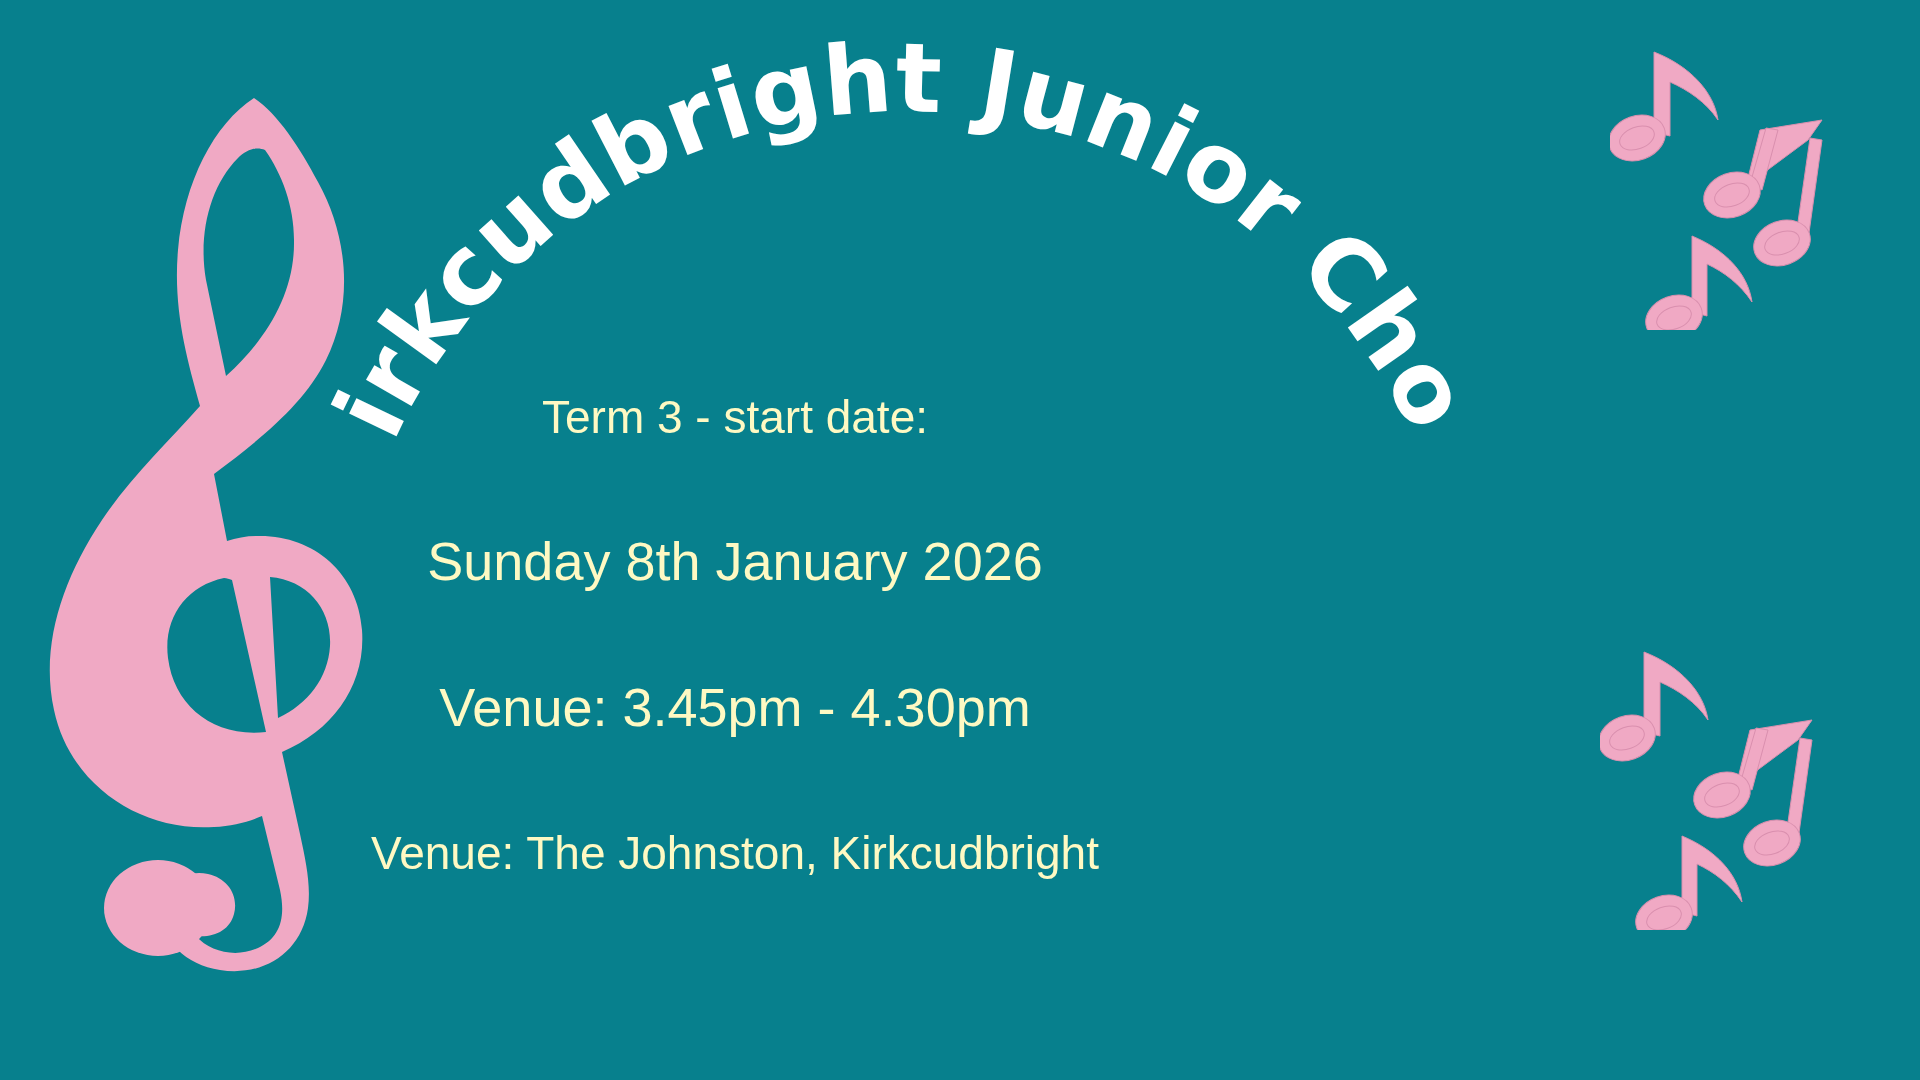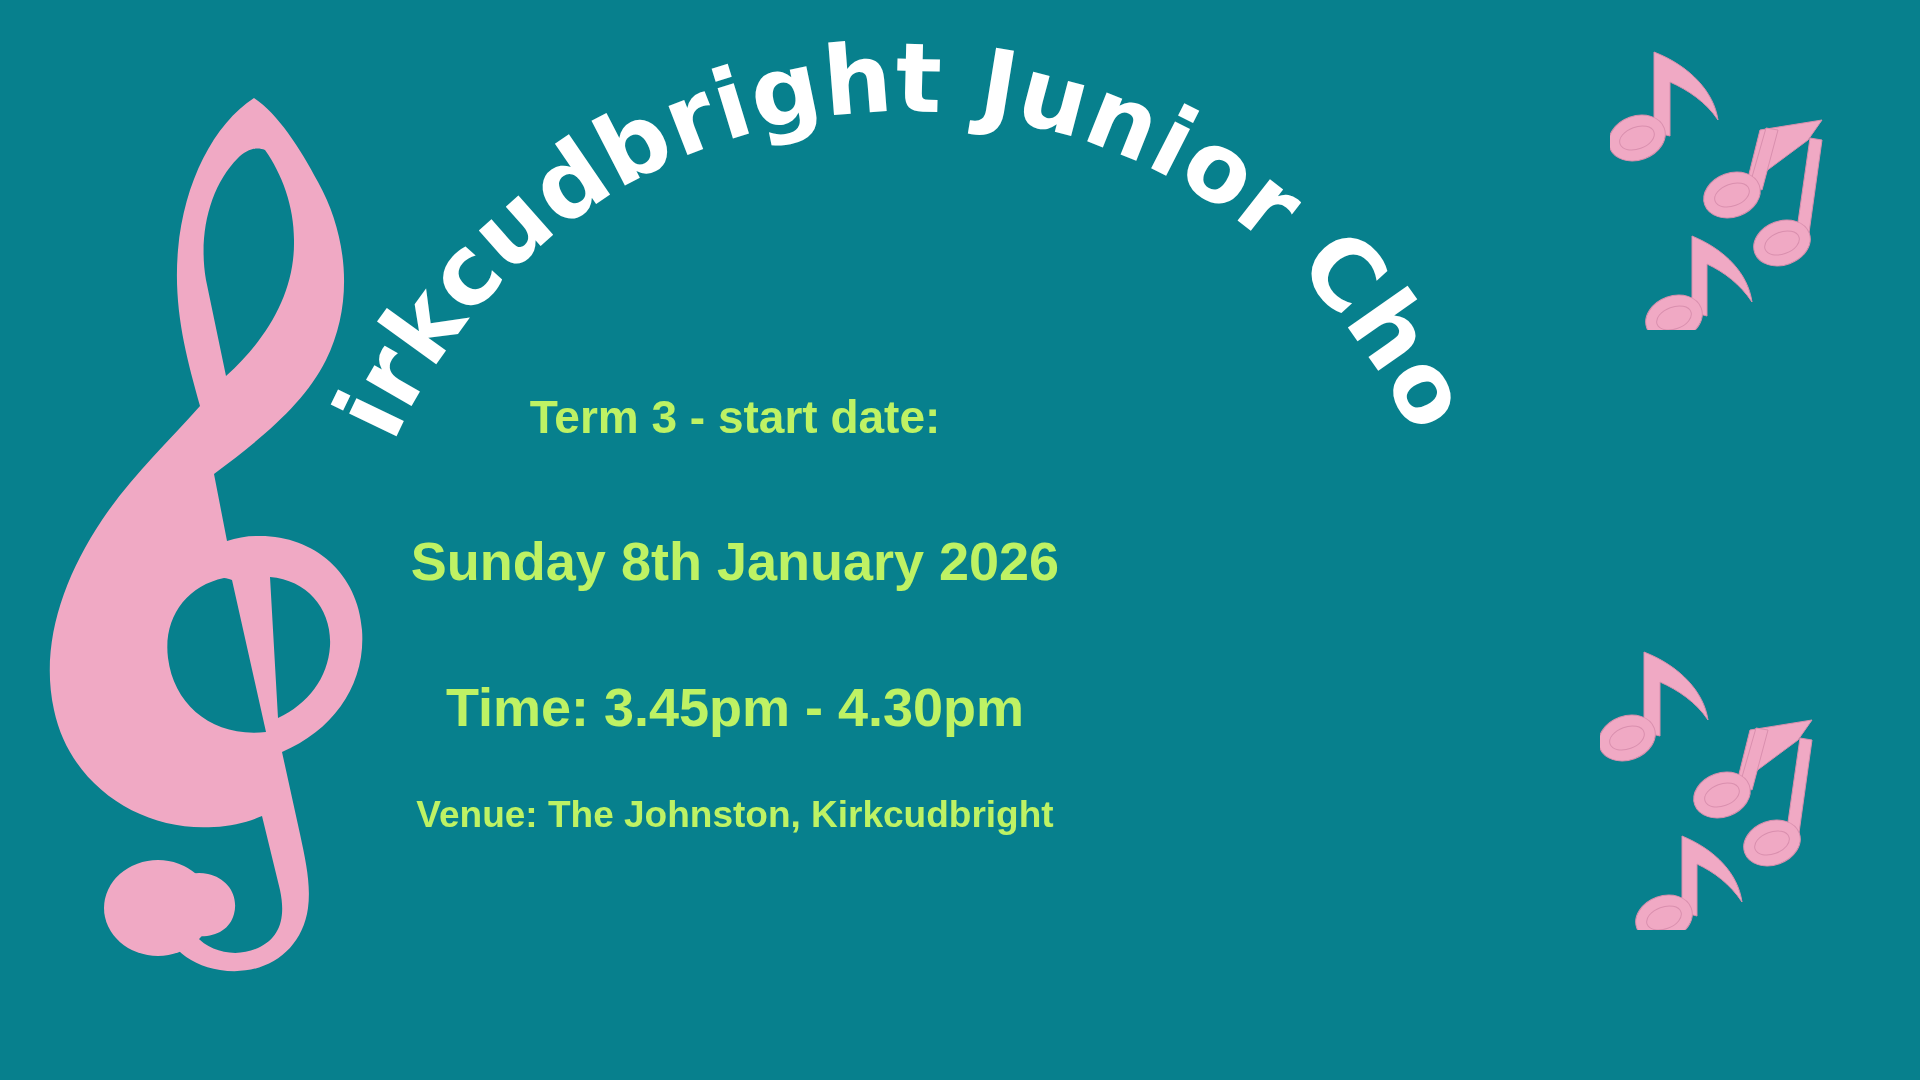--- a/index.html
+++ b/index.html
@@ -47,29 +47,29 @@
 
   
   .body-block {
     position: absolute;
     left: 230px;
     top: 390px;
     width: 1010px;
     text-align: center;
   }
   .body-line {
-    color: #bef264;
+    color: #fef9c3;
     font-family: "Liberation Sans", sans-serif;
-    font-weight: bold;
+    font-weight: normal;
     white-space: nowrap;
   }
   .line-term   { font-size: 46px; margin: 0 0 0 0; }
   .line-date   { font-size: 54px; margin: 86px 0 0 0; }
   .line-time   { font-size: 54px; margin: 84px 0 0 0; }
-  .line-venue  { font-size: 37px; margin: 56px 0 0 0; }
+  .line-venue  { font-size: 46px; margin: 88px 0 0 0; }
 
   
   .notes {
     position: absolute;
     width: 300px;
     height: 290px;
     pointer-events: none;
   }
   .notes svg { display: block; width: 100%; height: 100%; }
   .notes-top    { right: 10px;  top: 40px; }
@@ -135,21 +135,21 @@
       </defs>
       <text>
         <textPath href="#titleArcPath" xlink:href="#titleArcPath" startOffset="50%" text-anchor="middle">Kirkcudbright Junior Choir</textPath>
       </text>
     </svg>
   </div>
 
   <div class="body-block">
     <div class="body-line line-term">Term 3 - start date:</div>
     <div class="body-line line-date">Sunday 8th January 2026</div>
-    <div class="body-line line-time">Time: 3.45pm - 4.30pm</div>
+    <div class="body-line line-time">Venue: 3.45pm - 4.30pm</div>
     <div class="body-line line-venue">Venue: The Johnston, Kirkcudbright</div>
   </div>
 
   <div class="notes notes-top">
     <svg viewBox="0 0 300 290" xmlns="http://www.w3.org/2000/svg" aria-hidden="true">
       <g fill="#f0a9c4" stroke="#d98fae" stroke-width="1">
 
         <g>
           <path d="M44 12 L44 92 L60 96 L60 42
                    C78 50 96 62 108 80

